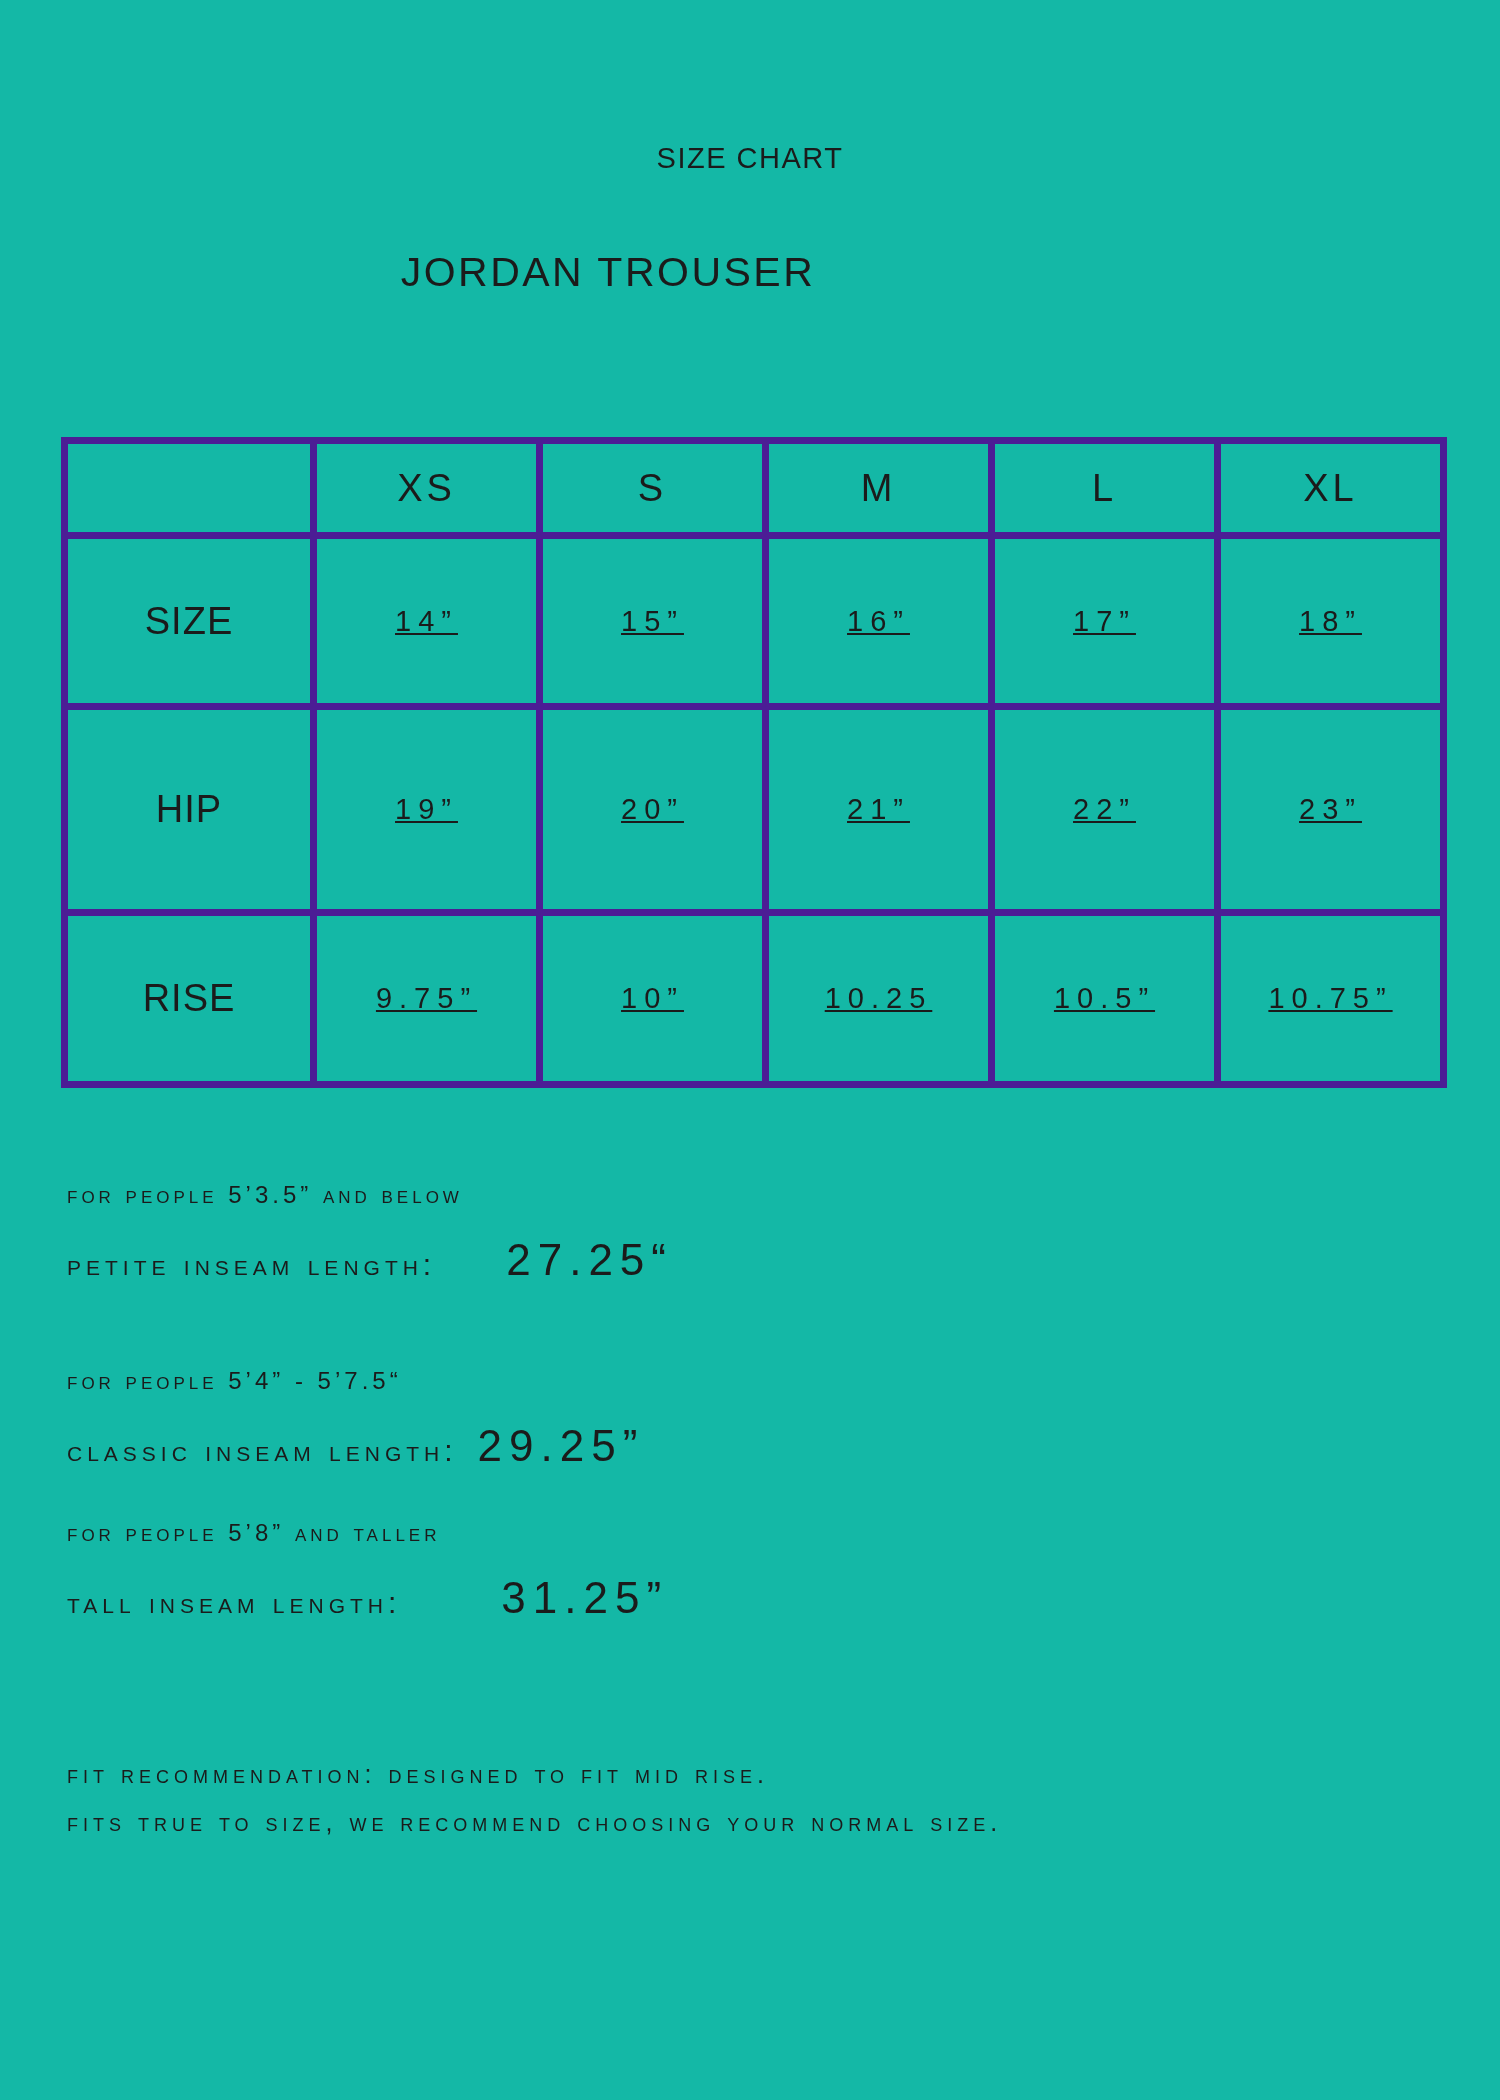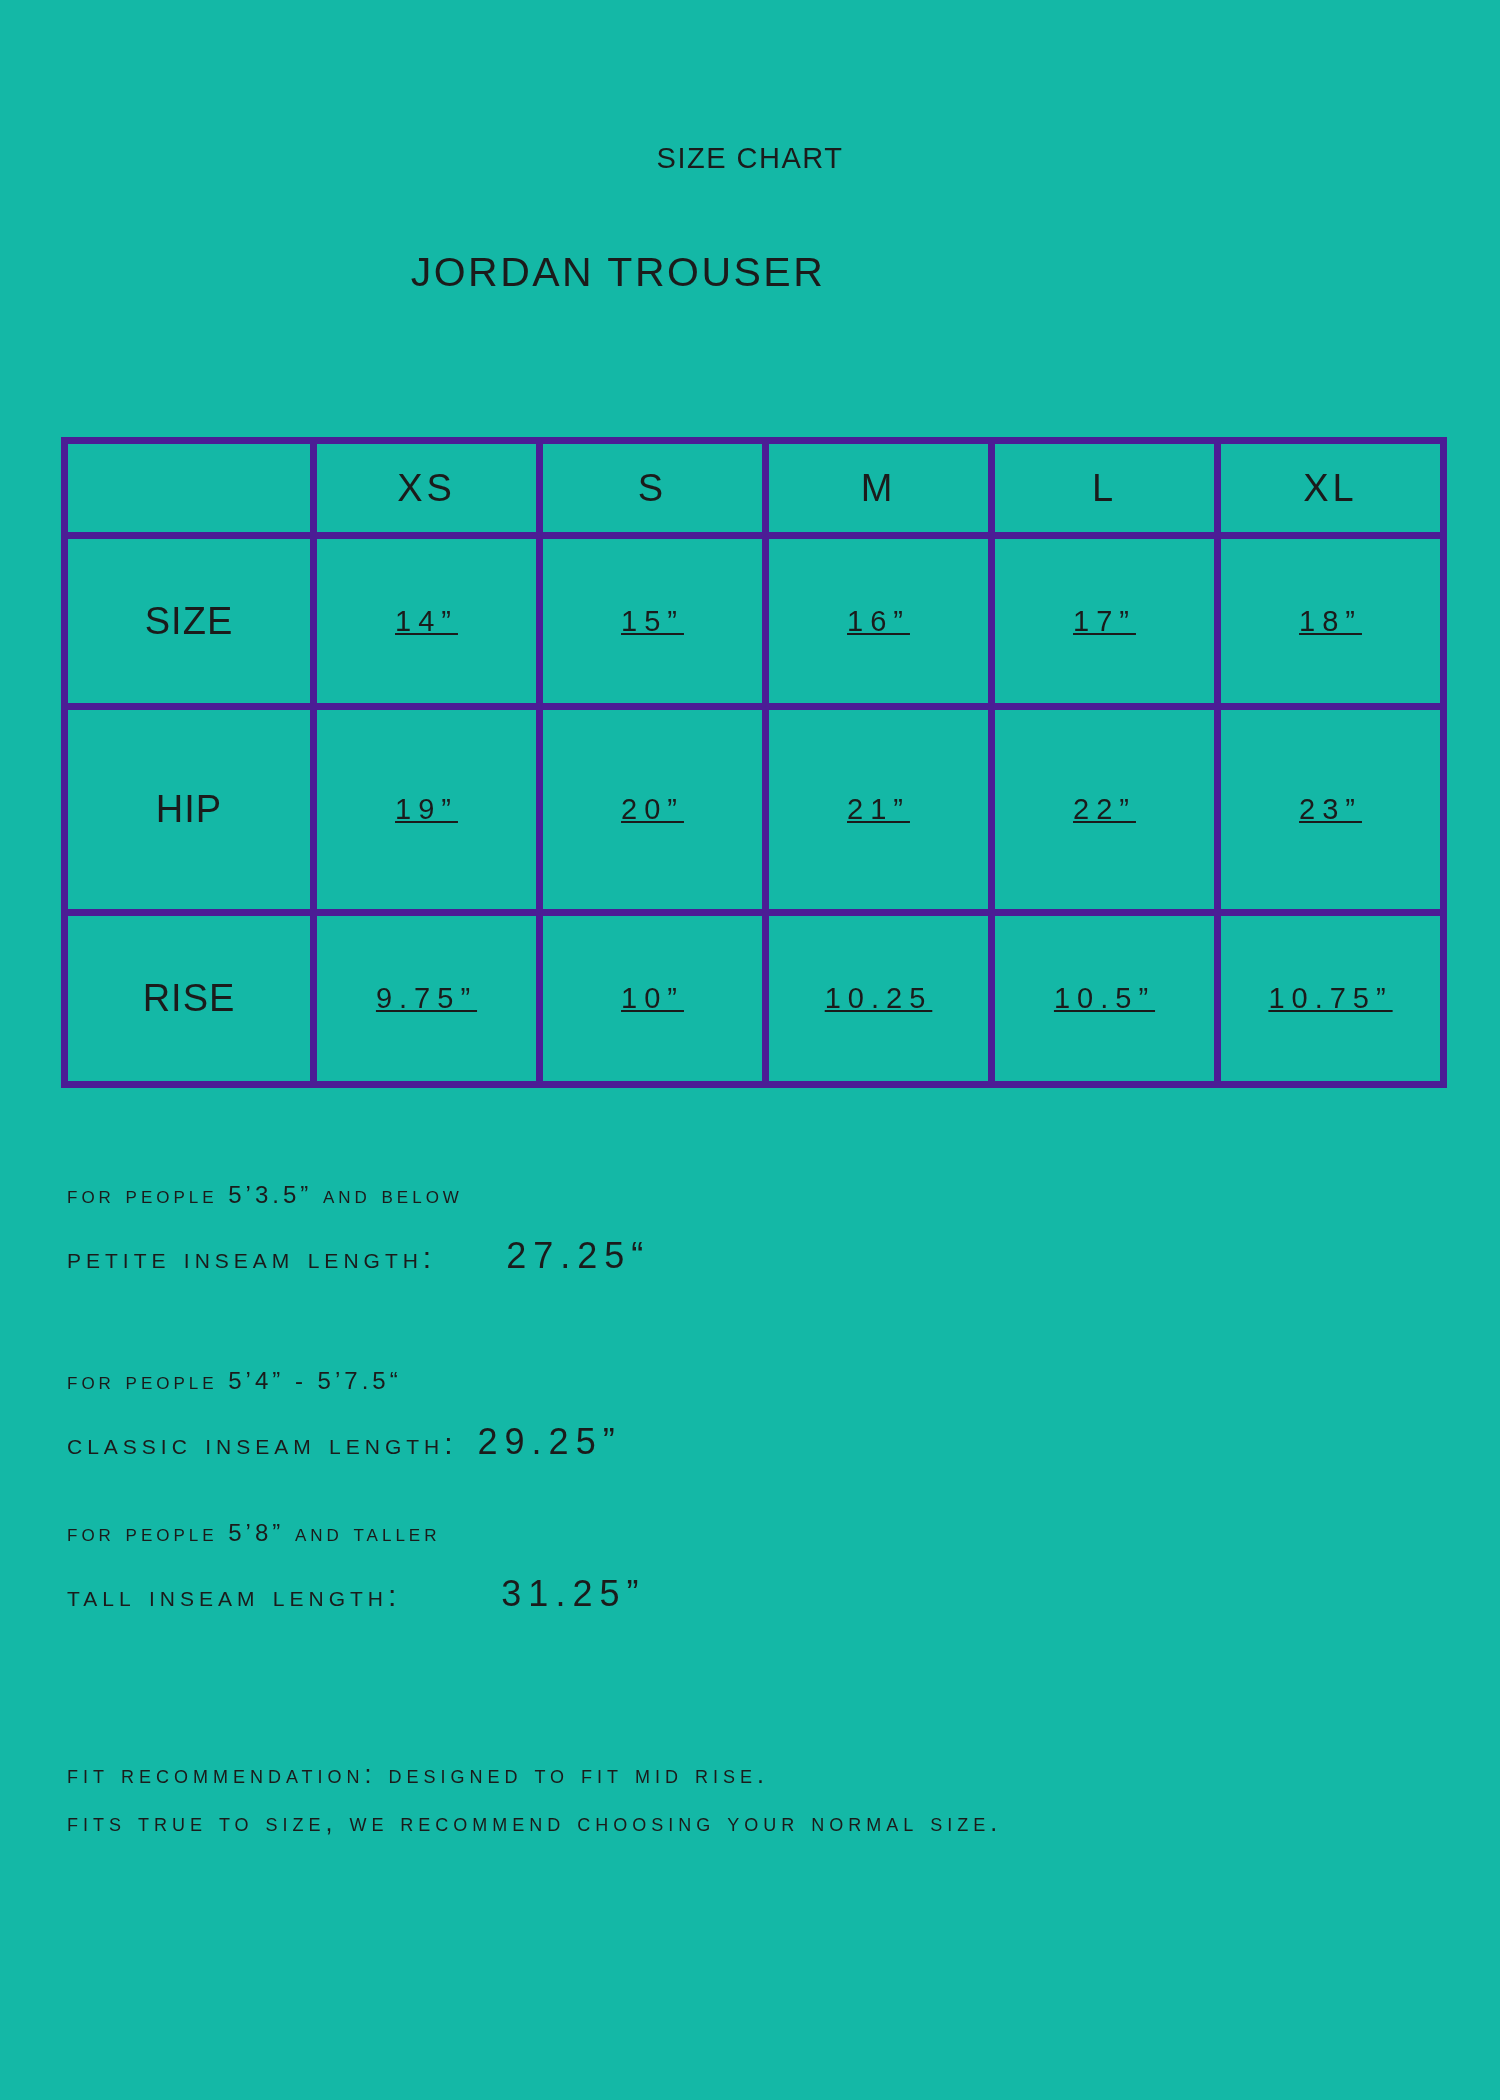--- a/index.html
+++ b/index.html
@@ -20,21 +20,21 @@
     position: absolute;
     left: 0;
     top: 142px;
     width: 1500px;
     text-align: center;
     font-size: 29px;
     letter-spacing: 1.5px;
   }
   .product {
     position: absolute;
-    left: 10px;
+    left: 0;
     top: 249px;
     width: 1216px;
     text-align: center;
     font-size: 41px;
     letter-spacing: 2.5px;
   }
   table.size-table {
     position: absolute;
     left: 61px;
     top: 437px;
@@ -89,21 +89,21 @@
   }
   .l1 { top: 1238px; }
   .l2 { top: 1424px; }
   .l3 { top: 1576px; }
   .ilabel {
     font-variant: small-caps;
     font-size: 30px;
     letter-spacing: 5px;
   }
   .ivalue {
-    font-size: 36px;
+    font-size: 44px;
     letter-spacing: 7px;
     margin-top: 44px;
   }
   .v1 { margin-left: 70px; }
   .v2 { margin-left: 20px; }
   .v3 { margin-left: 100px; }
   .fit {
     position: absolute;
     left: 67px;
     font-variant: small-caps;

